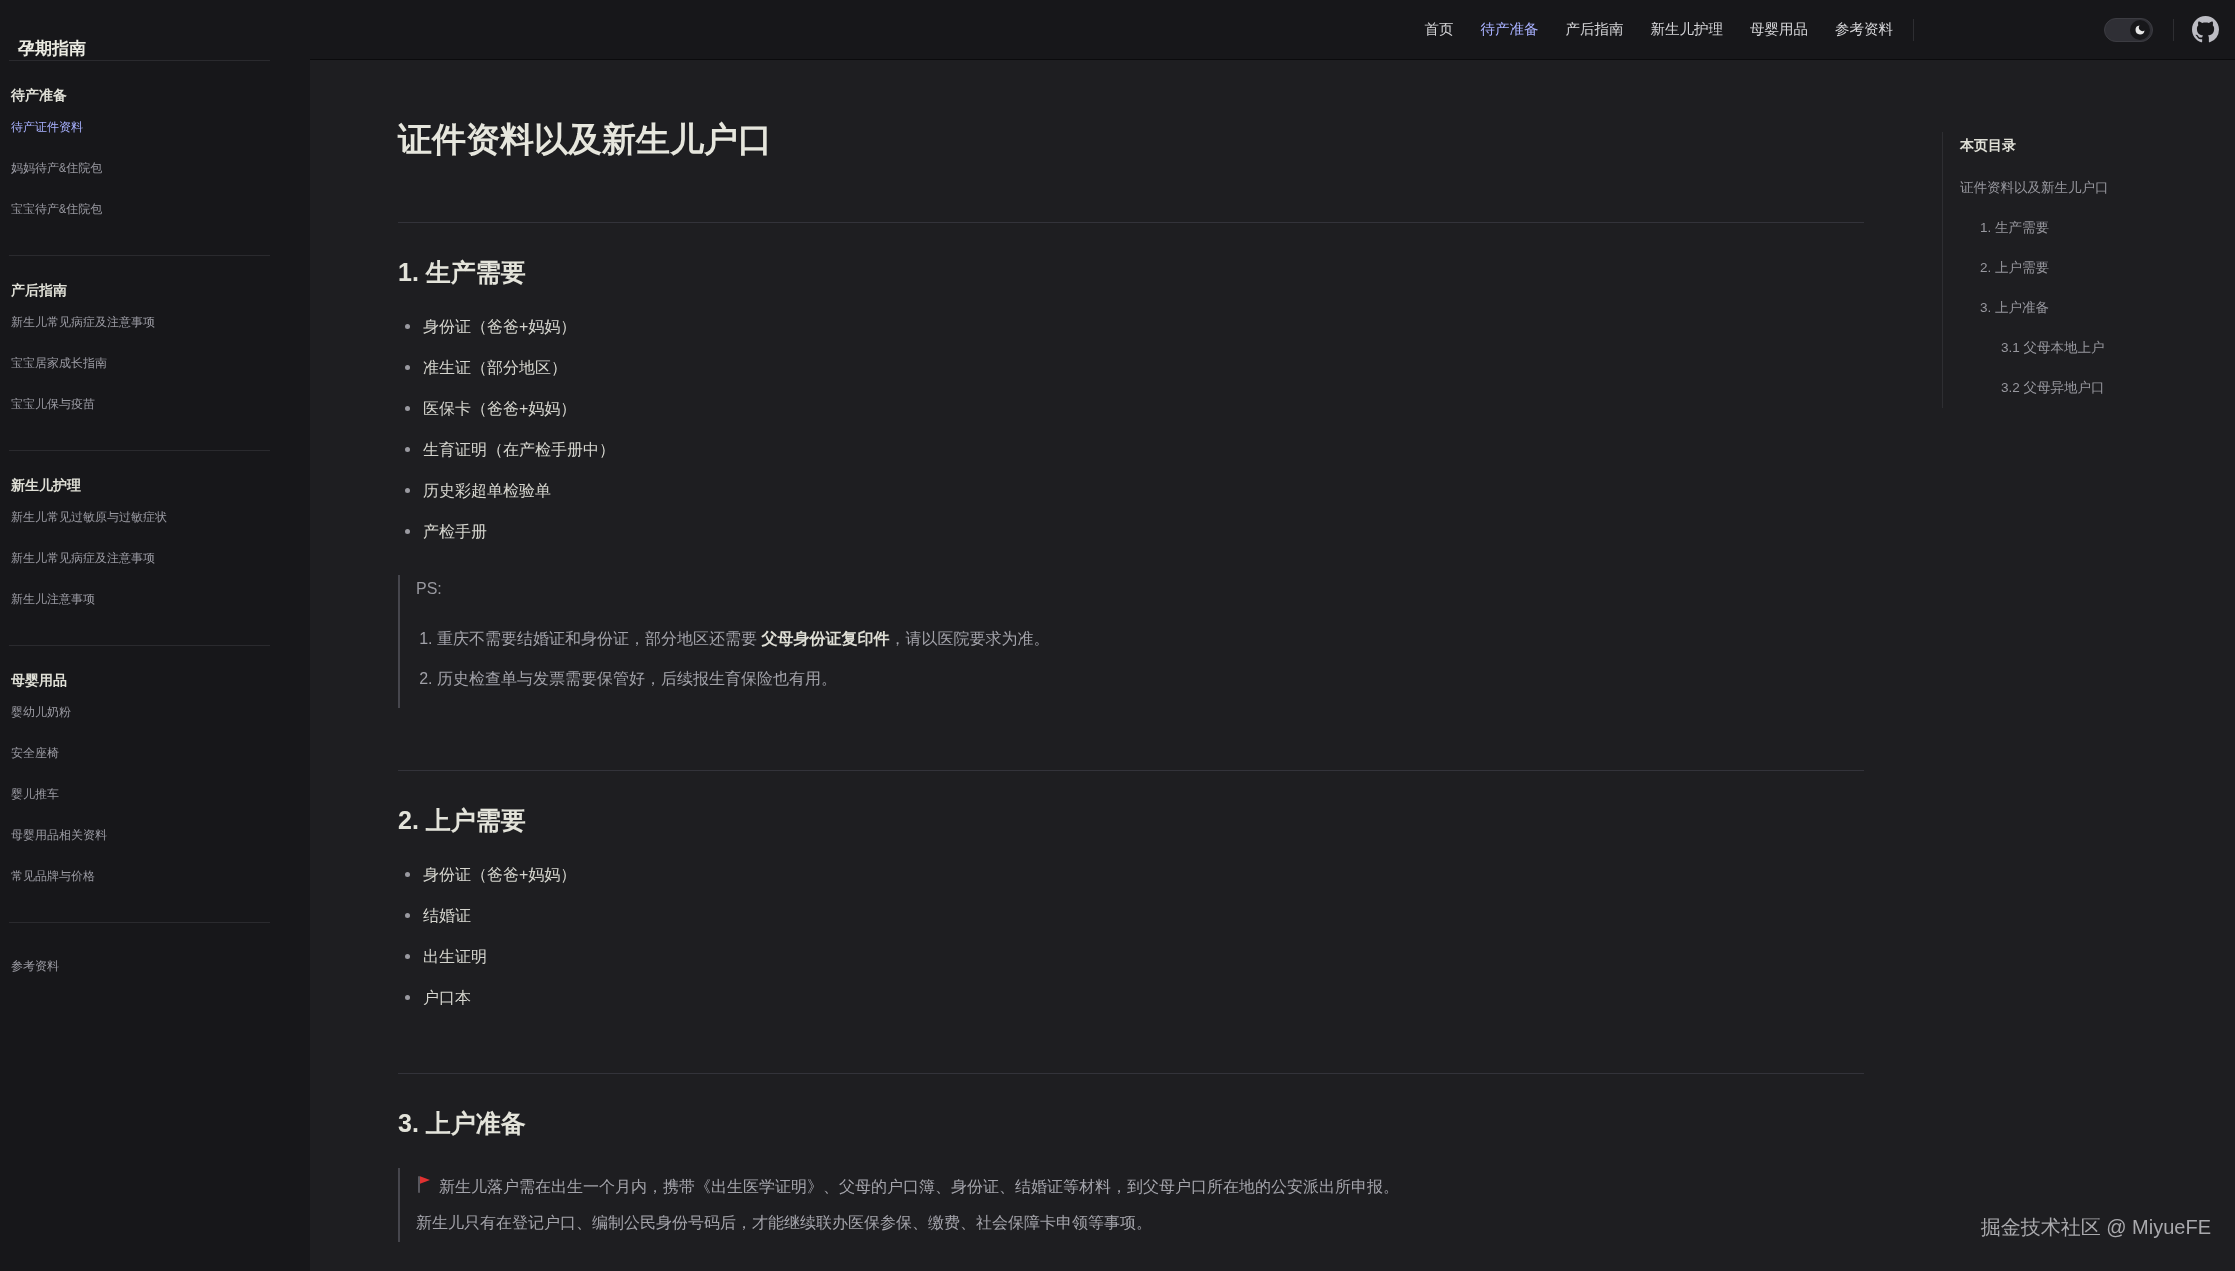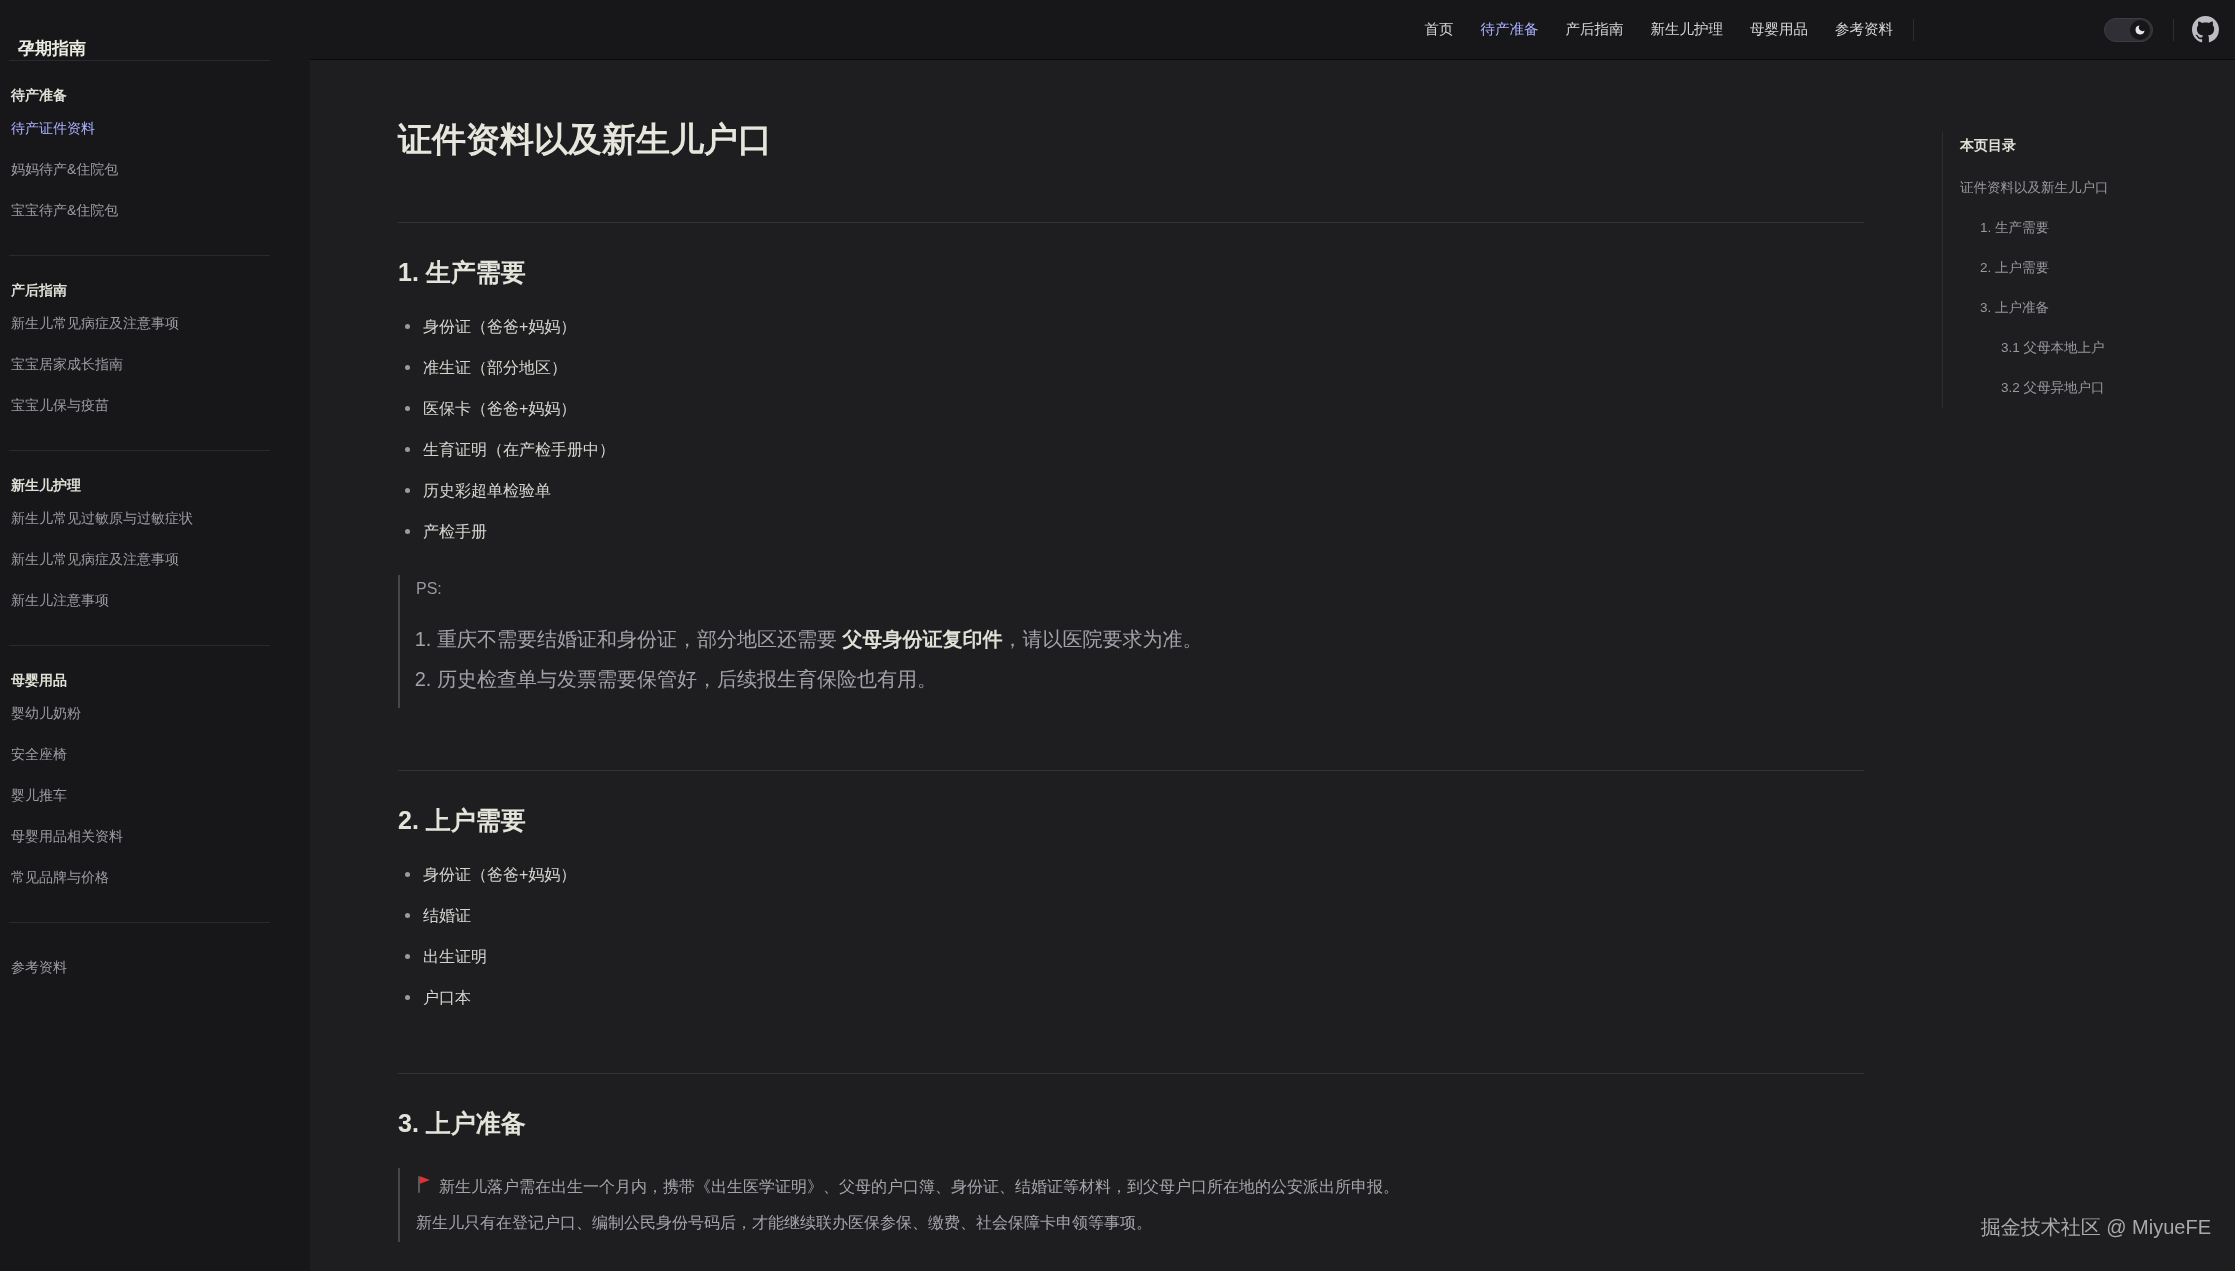--- a/index.html
+++ b/index.html
@@ -10,21 +10,21 @@
   }
   a { text-decoration:none; cursor:pointer; }
 
   
   .sidebar { width:310px; min-width:310px; height:100%; background:#17171a; }
   .sidebar-title-row { height:60px; display:flex; align-items:flex-end; padding-left:18px; }
   .site-title { font-size:17px; font-weight:bold; color:#ebebe2; }
   .sidebar-body { padding:0 40px 0 9px; }
   .sb-group { border-top:1px solid #2a2a2e; padding:24px 0 24px 0; }
   .sb-title { font-size:14px; font-weight:bold; color:#dfdfd6; line-height:20px; margin-bottom:3px; padding-left:2px;}
-  .sb-link { display:block; font-size:14px; color:#9b9ba3; line-height:41px; padding-left:2px;}
+  .sb-link { display:block; font-size:12px; color:#9b9ba3; line-height:41px; padding-left:2px;font-family:Liberation Mono, monospace;}
   .sb-link.active { color:#a8b1ff; }
 
   
   .main { flex:1; position:relative; height:100%; background:#1e1e21; }
   .navbar {
     height:60px; background:#17171a; border-bottom:1px solid #0b0b0d;
     display:flex; align-items:center; justify-content:flex-end; padding-right:16px;
   }
   .nav-link { font-size:14.5px; color:#d6d6d9; margin-left:27px; }
   .nav-link.active { color:#a8b1ff; }
@@ -53,21 +53,21 @@
     position:relative; padding-left:25px; font-size:16px; line-height:26px;
     margin-bottom:15px; color:#d6d6cf;
   }
   .bullets li::before {
     content:""; position:absolute; left:7px; top:10px; width:5px; height:5px;
     border-radius:50%; background:#9a9aa1;
   }
   .note { margin-top:30px; border-left:2px solid #46464d; padding:2px 0 2px 16px; }
   .note-label { font-size:16px; color:#98989f; line-height:24px; }
   .note ol { margin-top:25px; padding-left:21px; list-style:decimal; color:#a2a2a9; }
-  .note ol li { font-size:20px; line-height:26px; margin-bottom:14px; }
+  .note ol li { font-size:16px; line-height:26px; margin-bottom:14px; }
   .note b { color:#dfdfd6; }
   .callout { margin-top:28px; border-left:2px solid #46464d; padding:2px 0 2px 16px; }
   .callout p { font-size:16px; line-height:34px; color:#a4a4ab; }
   .flag-icon { display:inline-block; margin-right:7px; vertical-align:-2px; }
 
   
   .aside { position:absolute; left:1632px; top:0; width:300px; padding-top:72px; }
   .aside-inner { border-left:1px solid #2e2e32; padding-left:17px; }
   .toc-title { font-size:14px; font-weight:bold; color:#dfdfd6; line-height:26px; margin-bottom:10px; }
   .toc-link { display:block; font-size:13.5px; color:#98989f; line-height:40px; }

